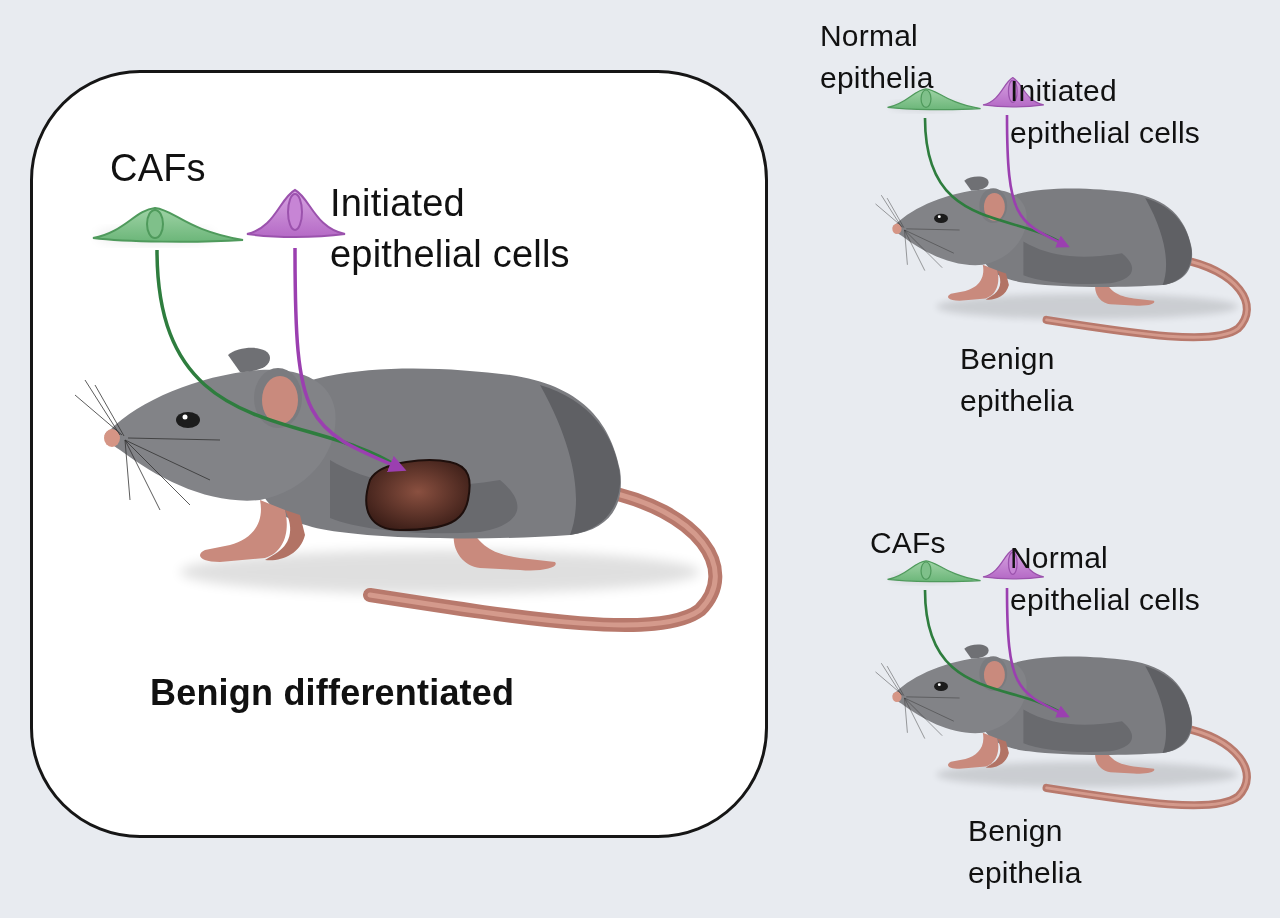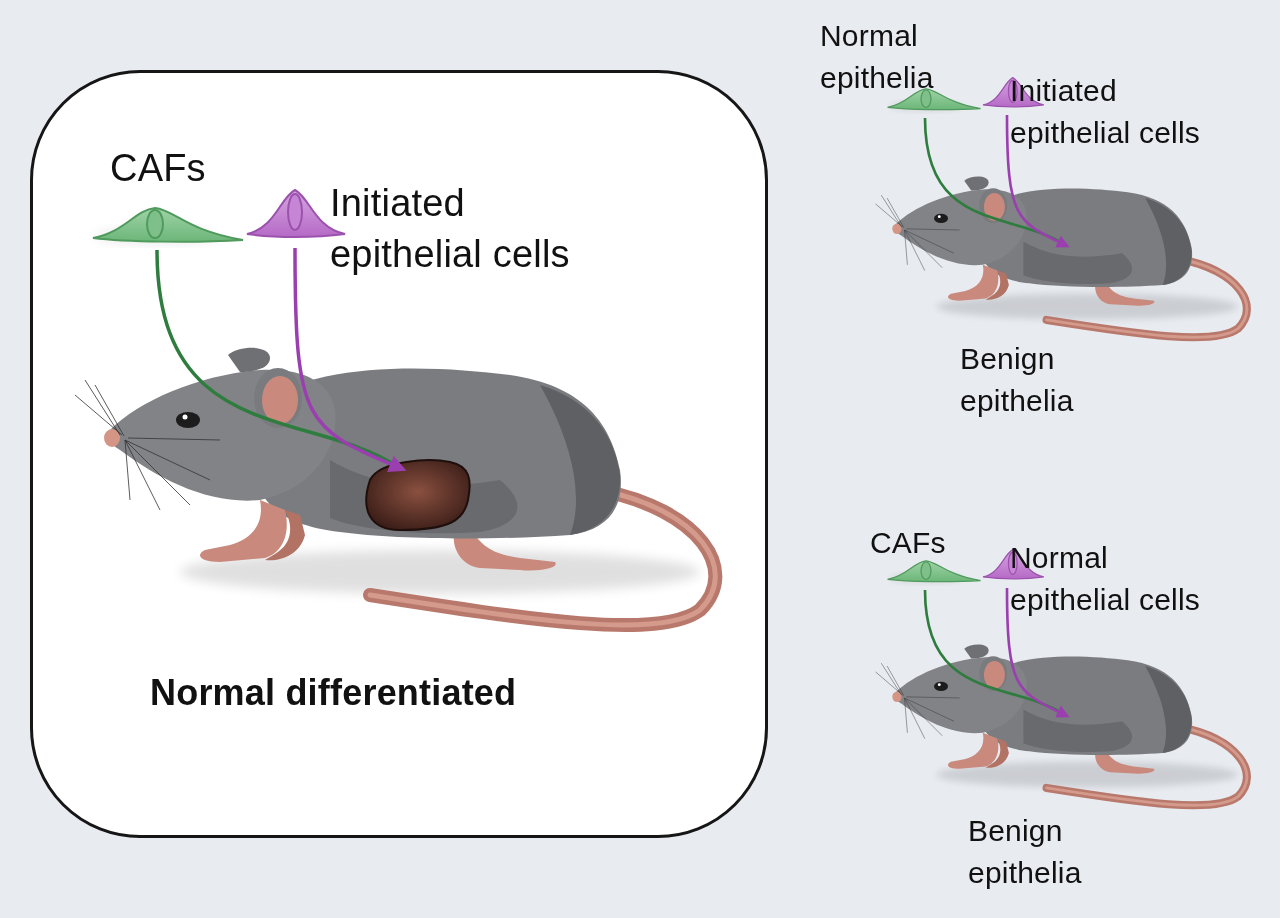--- a/index.html
+++ b/index.html
@@ -165,21 +165,21 @@
           </g>
         </g>
         <path d="M925,590 C925,702.5 1012.8,680.2 1065,715" fill="none" stroke="#2e7d3e" stroke-width="2.625"></path>
         <path d="M1007,588 C1007,689.6 1017,691.8 1065,715" fill="none" stroke="#9b3fb0" stroke-width="2.625" marker-end="url(#arrowPurple)"></path>
       </g>
   </svg>
 
   <div class="label" style="left:110px;top:145px;width:120px;">CAFs</div>
   <div class="label" style="left:330px;top:180px;width:280px;">Initiated</div>
   <div class="label" style="left:330px;top:231px;width:280px;">epithelial cells</div>
-  <div class="label bold" style="left:150px;top:667px;width:500px;">Normal differentiated</div>
+  <div class="label bold" style="left:150px;top:667px;width:500px;">Benign differentiated</div>
 
   <div class="label small" style="left:820px;top:15px;width:180px;">Normal</div>
   <div class="label small" style="left:820px;top:57px;width:180px;">epithelia</div>
   <div class="label small" style="left:1010px;top:70px;width:240px;">Initiated</div>
   <div class="label small" style="left:1010px;top:112px;width:240px;">epithelial cells</div>
   <div class="label small" style="left:960px;top:338px;width:180px;">Benign</div>
   <div class="label small" style="left:960px;top:380px;width:180px;">epithelia</div>
 
   <div class="label small" style="left:870px;top:522px;width:110px;">CAFs</div>
   <div class="label small" style="left:1010px;top:537px;width:240px;">Normal</div>

